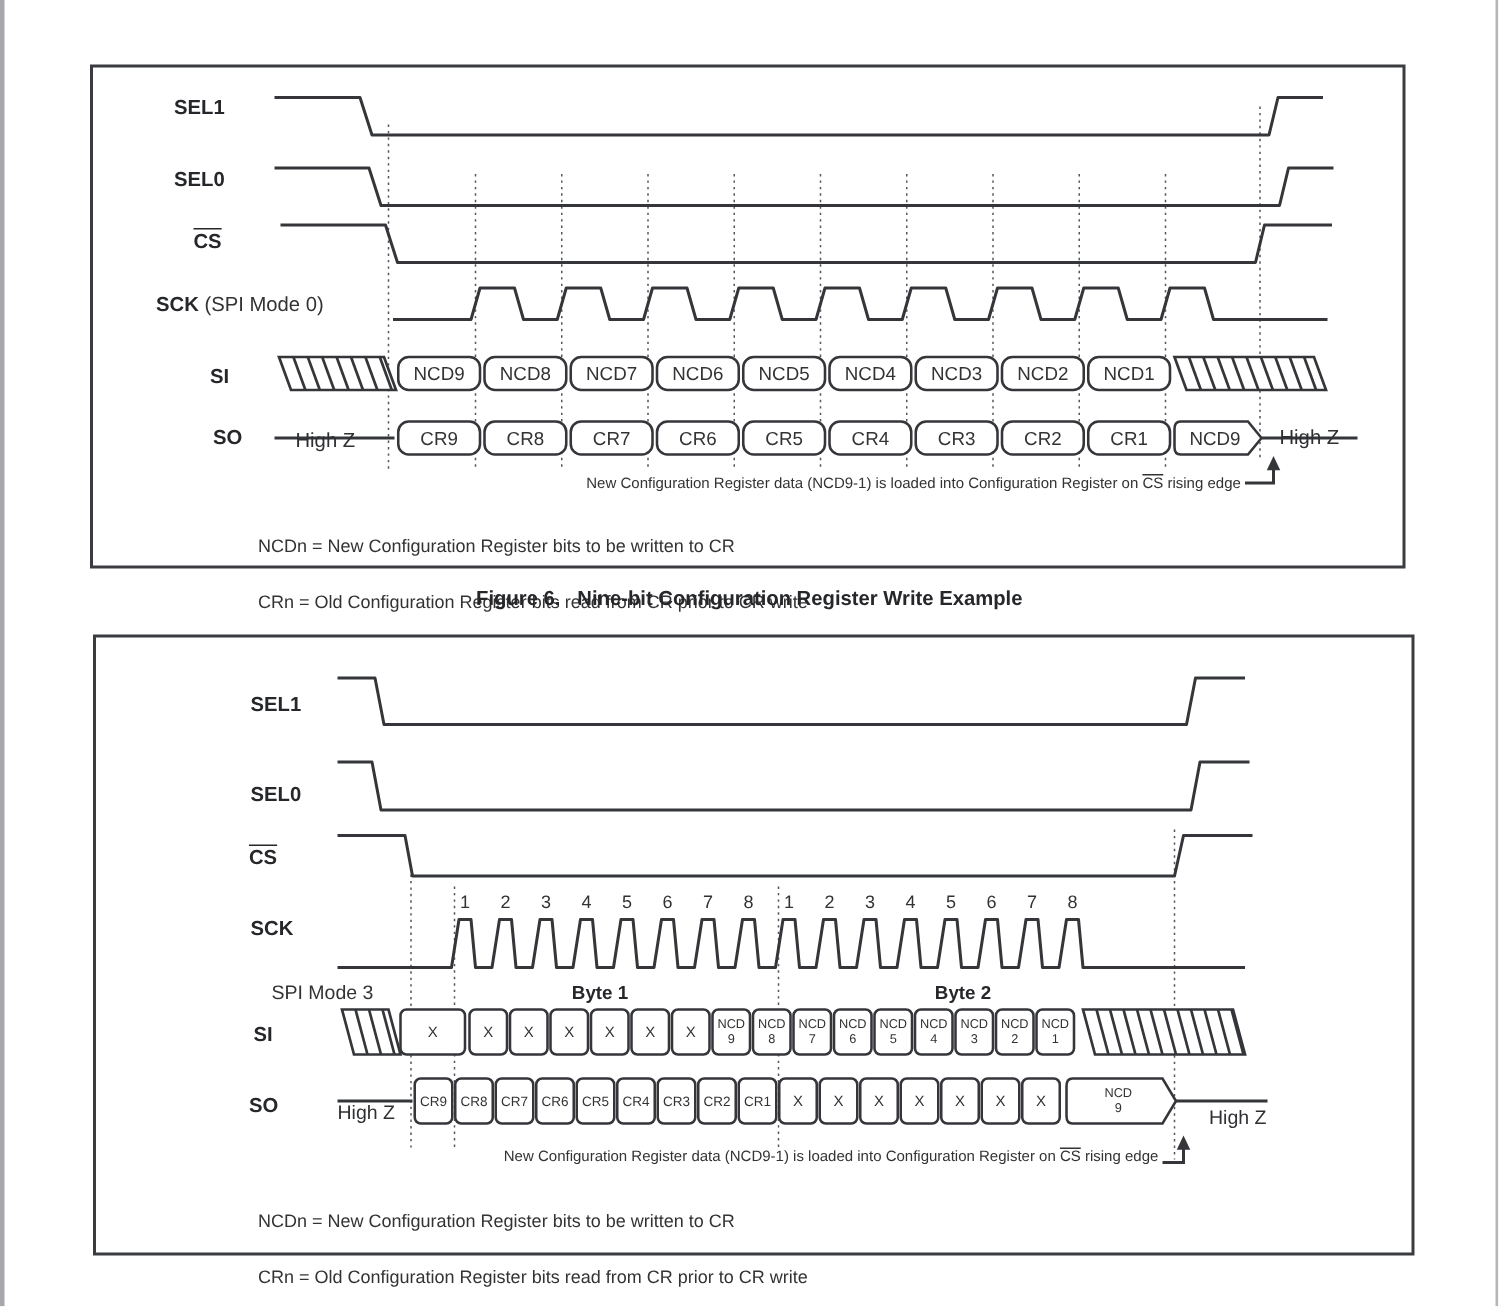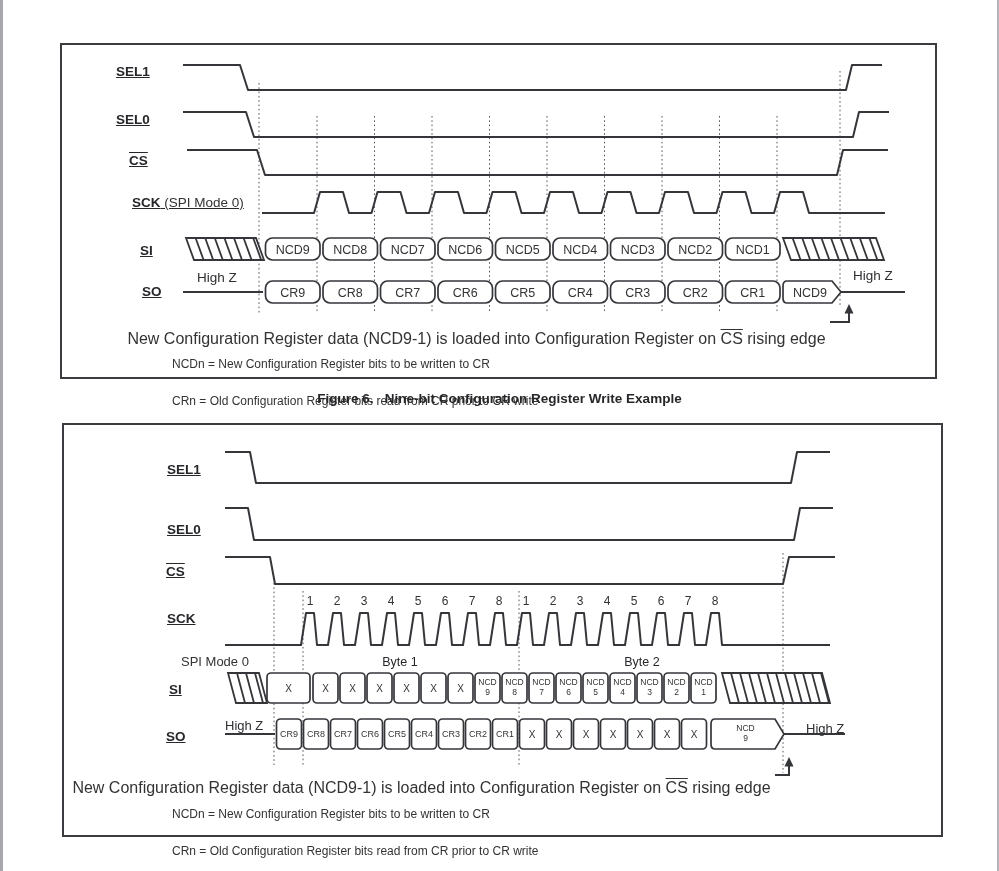--- a/index.html
+++ b/index.html
@@ -2,29 +2,29 @@
 <html><head>
 <meta charset="utf-8">
 <style>
   html,body{margin:0;padding:0;background:#fff;}
   #page{position:relative;width:999px;height:871px;background:#ffffff;
         font-family:"Liberation Sans",sans-serif;color:#333;overflow:hidden;}
   .edge-l{position:absolute;left:0;top:0;width:3px;height:871px;background:#a6a8ab;}
   .edge-r{position:absolute;right:0;top:0;width:2px;height:871px;background:#b3b5b8;}
   .frame{position:absolute;border:2px solid #3a3c40;box-sizing:border-box;background:#fff;}
   svg.diagram{position:absolute;}
-  .sig{position:absolute;font-weight:bold;font-size:13.5px;color:#26272a;white-space:pre;text-decoration:underline;}
+  .sig{position:absolute;font-weight:bold;font-size:13.5px;color:#26272a;white-space:pre;}
   .plain{font-weight:normal;color:#333;}
   .ovl{text-decoration:overline;}
-  .hz{position:absolute;font-size:13.5px;color:#2f3033;white-space:pre;}
-  .note{position:absolute;font-size:16px;white-space:pre;color:#333;margin-top:13px;}
+  .hz{position:absolute;font-size:13.5px;color:#2f3033;white-space:pre;margin-top:16px;}
+  .note{position:absolute;font-size:10px;white-space:pre;color:#333;}
   .legend{position:absolute;font-size:12px;line-height:12.4px;color:#333;white-space:pre;}
   .caption{position:absolute;left:0;width:999px;text-align:center;font-weight:bold;
            font-size:13.5px;color:#26272a;white-space:pre;}
-  .byte{position:absolute;font-weight:normal;font-size:12.5px;color:#26272a;transform:translateX(-50%);white-space:pre;}
+  .byte{position:absolute;font-weight:bold;font-size:12.5px;color:#26272a;transform:translateX(-50%);white-space:pre;}
   .spim{position:absolute;font-size:13px;color:#333;white-space:pre;}
 </style>
 </head>
 <body>
 
 <div id="page">
   <div class="edge-l"></div>
   <div class="edge-r"></div>
 
   <div class="frame" style="left:60px;top:43px;width:877px;height:336px"></div>
@@ -102,21 +102,21 @@
       <path d="M727,238 H772 L781,249 L772,260 H727 Q723,260 723,255 V243 Q723,238 727,238 Z" fill="#fff" stroke="#35363a" stroke-width="1.7"></path>
       <text x="750" y="253.5" font-size="12.5" text-anchor="middle" fill="#333333" font-family="&quot;Liberation Sans&quot;, sans-serif">NCD9</text>
       <path d="M781,249 H845" fill="none" stroke="#35363a" stroke-width="2" stroke-linejoin="round"></path>
       <path d="M770,279 H789 V269" fill="none" stroke="#35363a" stroke-width="2"></path>
       <path d="M789,261 L784.5,270.5 L793.5,270.5 Z" fill="#35363a"></path>
     </svg>
 
   <div class="sig" style="left:116px;top:64px">SEL1</div>
   <div class="sig" style="left:116px;top:112px">SEL0</div>
   <div class="sig" style="left:129px;top:153px"><span class="ovl">CS</span></div>
-  <div class="sig" style="left:132px;top:195px"><span>SCK</span><span class="plain"> (SPI Mode 0)</span></div>
+  <div class="sig" style="left:104px;top:195px"><span>SCK</span><span class="plain"> (SPI Mode 0)</span></div>
   <div class="sig" style="left:140px;top:243px">SI</div>
   <div class="sig" style="left:142px;top:284px">SO</div>
 
   <div class="hz" style="left:197px;top:270px">High Z</div>
   <div class="hz" style="left:853px;top:268px">High Z</div>
 
   <div class="note" style="right:169px;top:317px"><span>New Configuration Register data (NCD9-1) is loaded into Configuration Register on </span><span class="ovl">CS</span><span> rising edge </span></div>
 
   <div class="legend" style="left:172px;top:333px">
     <div>NCDn = New Configuration Register bits to be written to CR</div>
@@ -246,21 +246,21 @@
       <text x="683.5" y="318" font-size="8.5" text-anchor="middle" fill="#333333" font-family="&quot;Liberation Sans&quot;, sans-serif">9</text>
       <path d="M722,311 H783" fill="none" stroke="#35363a" stroke-width="2" stroke-linejoin="round"></path>
       <path d="M713,352 H727 V342" fill="none" stroke="#35363a" stroke-width="2"></path>
       <path d="M727,334 L722.5,343.5 L731.5,343.5 Z" fill="#35363a"></path>
     </svg>
 
   <div class="sig" style="left:167px;top:462px">SEL1</div>
   <div class="sig" style="left:167px;top:522px">SEL0</div>
   <div class="sig" style="left:166px;top:564px"><span class="ovl">CS</span></div>
   <div class="sig" style="left:167px;top:611px">SCK</div>
-  <div class="spim" style="left:181px;top:654px">SPI Mode 0</div>
+  <div class="spim" style="left:181px;top:654px">SPI Mode 3</div>
   <div class="byte" style="left:400px;top:655px">Byte 1</div>
   <div class="byte" style="left:642px;top:655px">Byte 2</div>
   <div class="sig" style="left:169px;top:682px">SI</div>
   <div class="sig" style="left:166px;top:729px">SO</div>
 
   <div class="hz" style="left:225px;top:718px;font-size:13px">High Z</div>
   <div class="hz" style="left:806px;top:721px;font-size:13px">High Z</div>
 
   <div class="note" style="right:224px;top:766px"><span>New Configuration Register data (NCD9-1) is loaded into Configuration Register on </span><span class="ovl">CS</span><span> rising edge </span></div>
 

